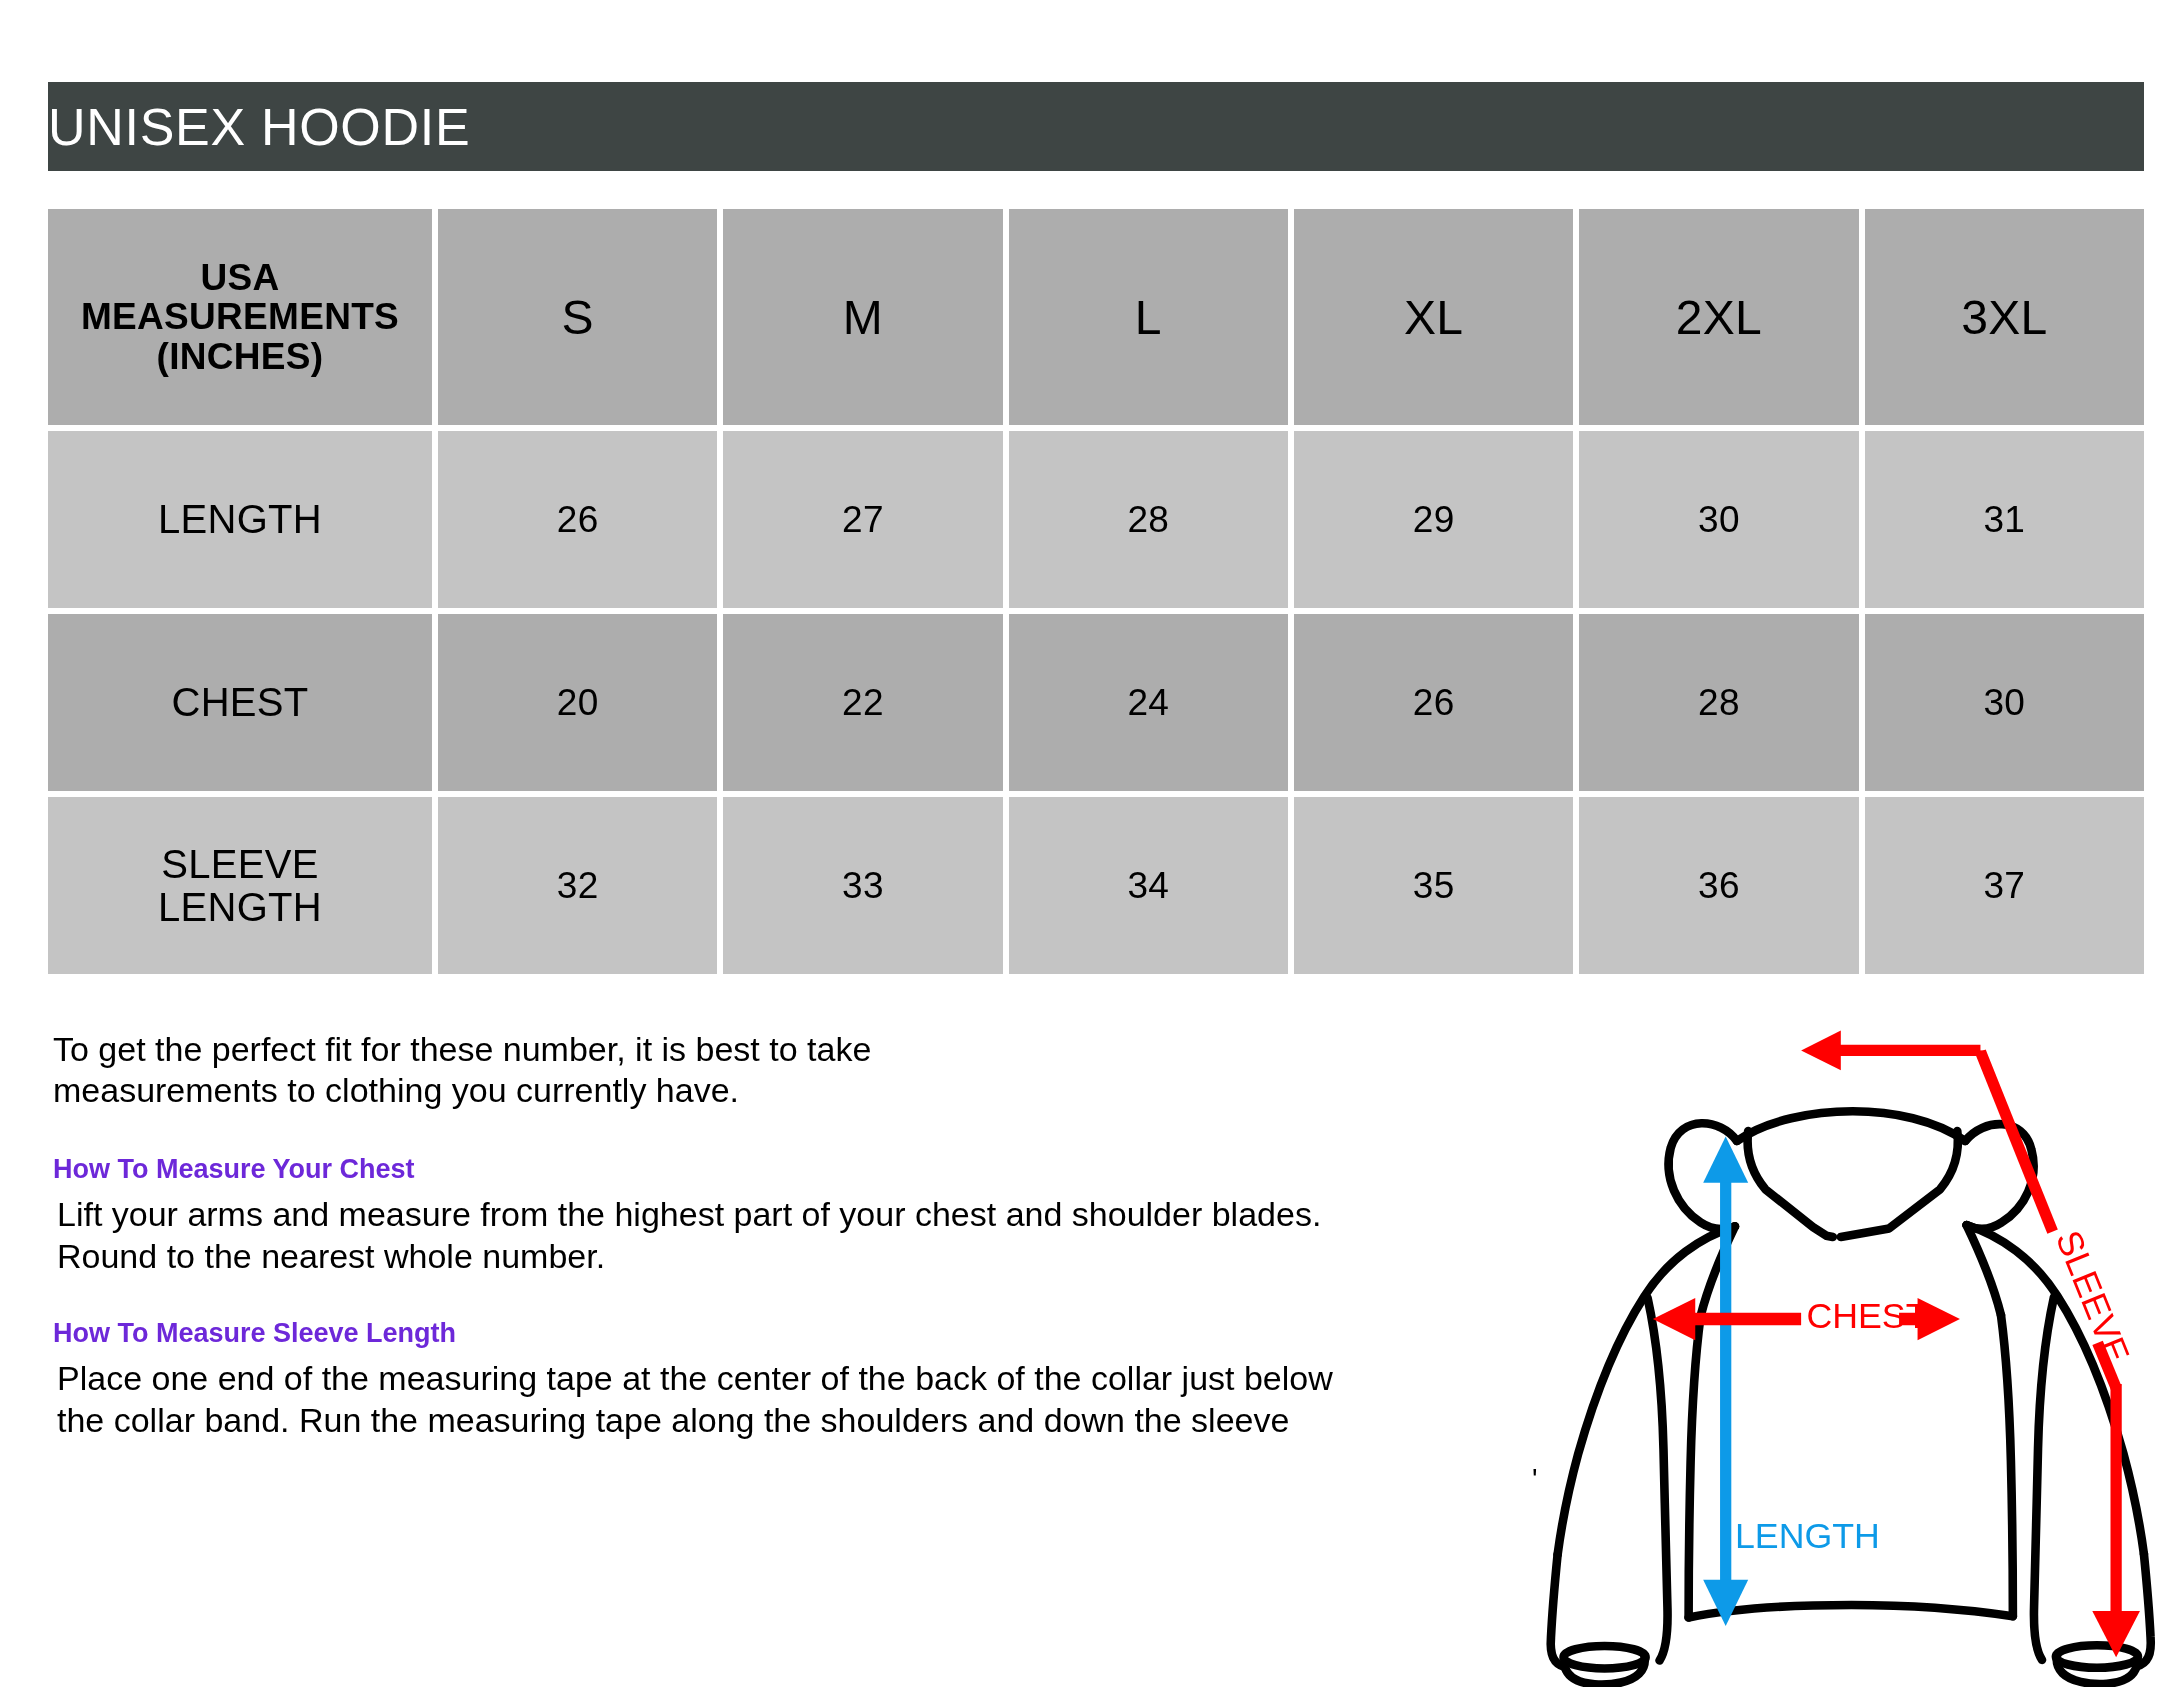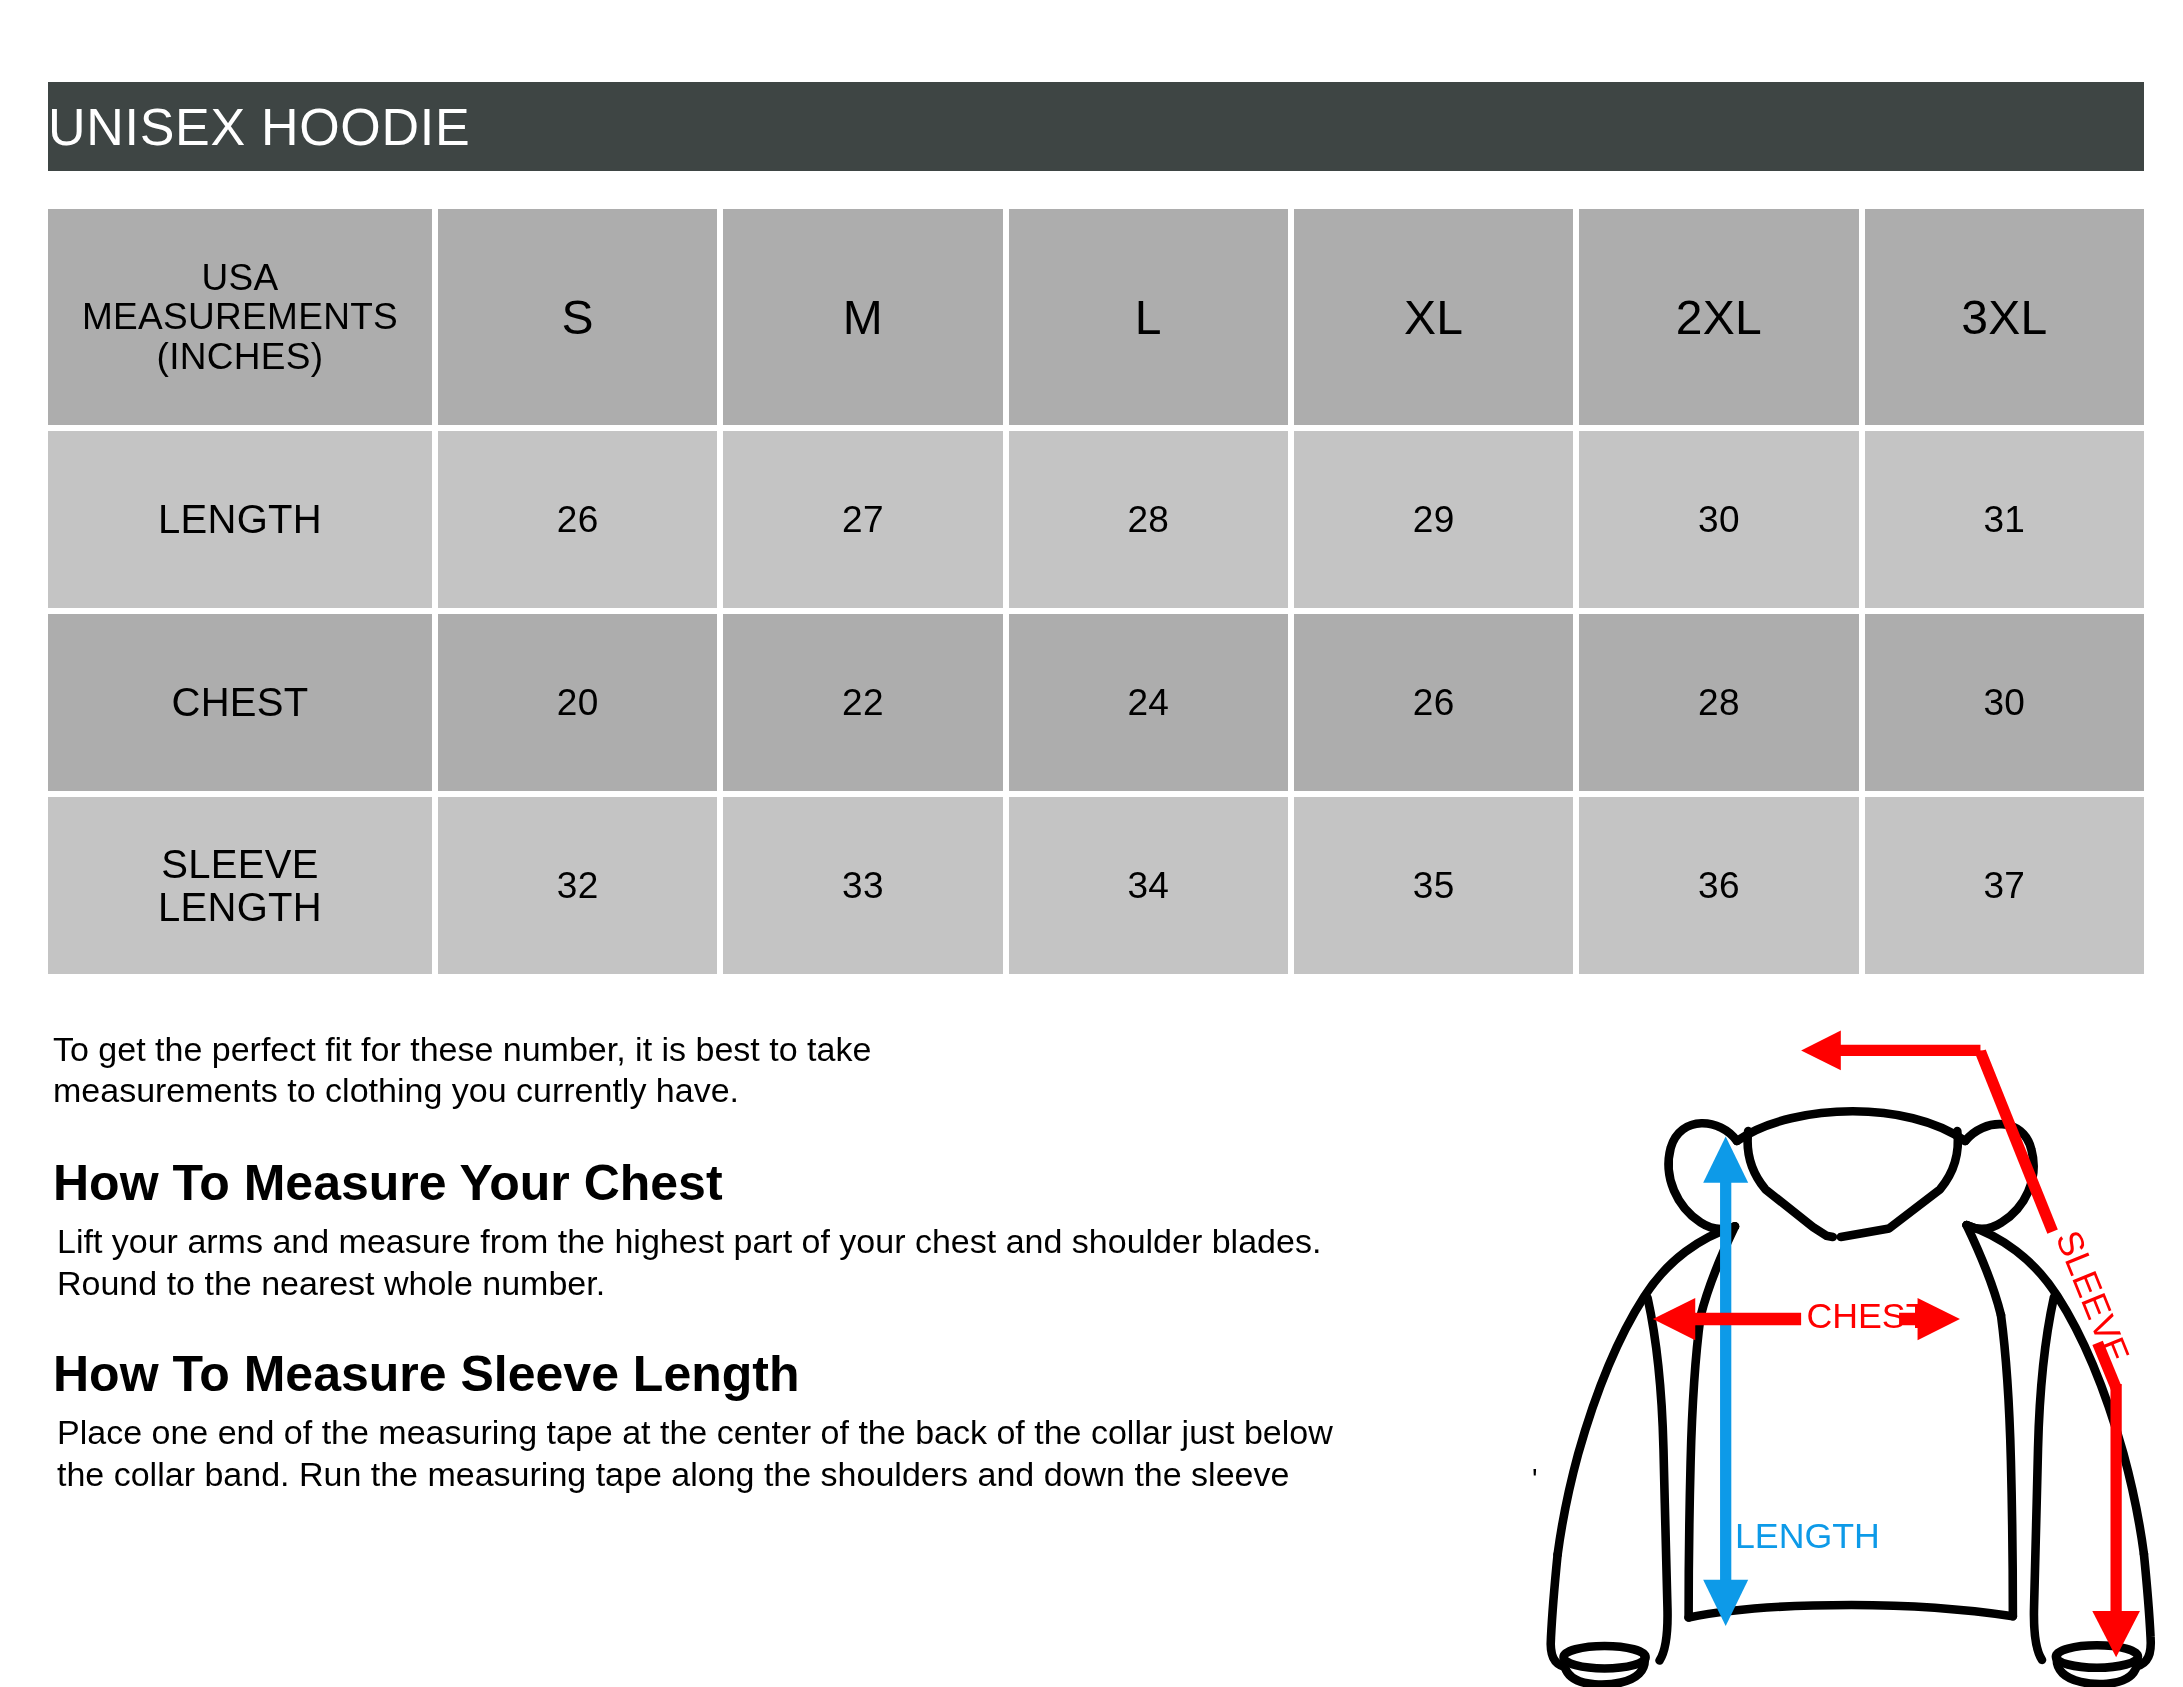--- a/index.html
+++ b/index.html
@@ -83,23 +83,23 @@
     width:1515px;
   }
   .intro{
     font-size:34px;
     line-height:1.22;
     color:#000;
     margin:0 0 42px 0;
     white-space:pre-line;
   }
   .sect-h{
-    font-size:50px;
+    font-size:27px;
     font-weight:bold;
-    color:#000000;
+    color:#6d28d9;
     margin:0 0 9.3px 0;
   }
   .sect-p{
     font-size:34px;
     line-height:1.22;
     color:#000;
     margin:0 0 41px 4px;
     white-space:pre-line;
   }
   .sect-p.last{ margin-bottom:0; }
@@ -123,21 +123,21 @@
 </head>
 <body>
 
 <div id="title-bar">
   <div id="title-text">UNISEX HOODIE</div>
 </div>
 
 <div id="size-table">
 
   <div class="trow header">
-    <div class="tcell label shade-dark hdr-label" style="white-space:pre-line;">USA
+    <div class="tcell label shade-dark hdr-label" style="white-space:pre-line;font-weight:bold;">USA
 MEASUREMENTS
 (INCHES)</div>
     <div class="tcell val shade-dark hdr-size">S</div>
     <div class="tcell val shade-dark hdr-size">M</div>
     <div class="tcell val shade-dark hdr-size">L</div>
     <div class="tcell val shade-dark hdr-size">XL</div>
     <div class="tcell val shade-dark hdr-size">2XL</div>
     <div class="tcell val shade-dark hdr-size">3XL</div>
   </div>
 

